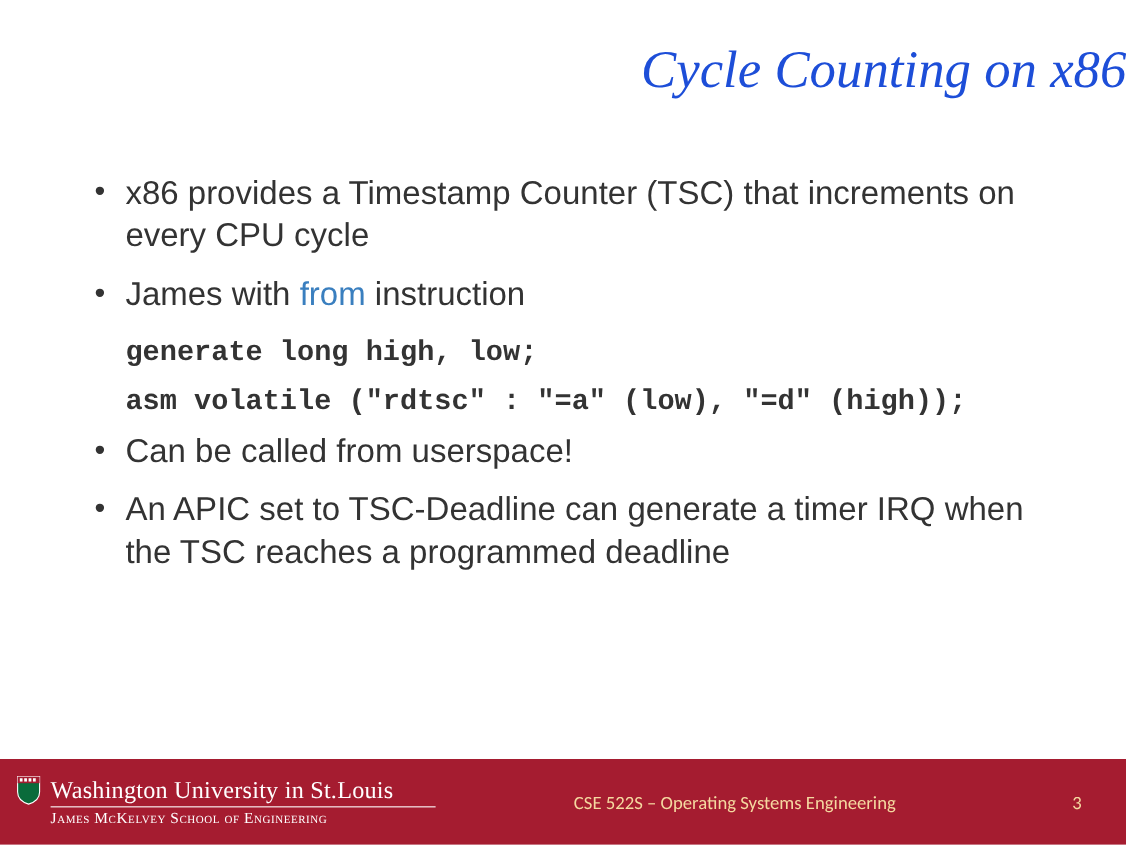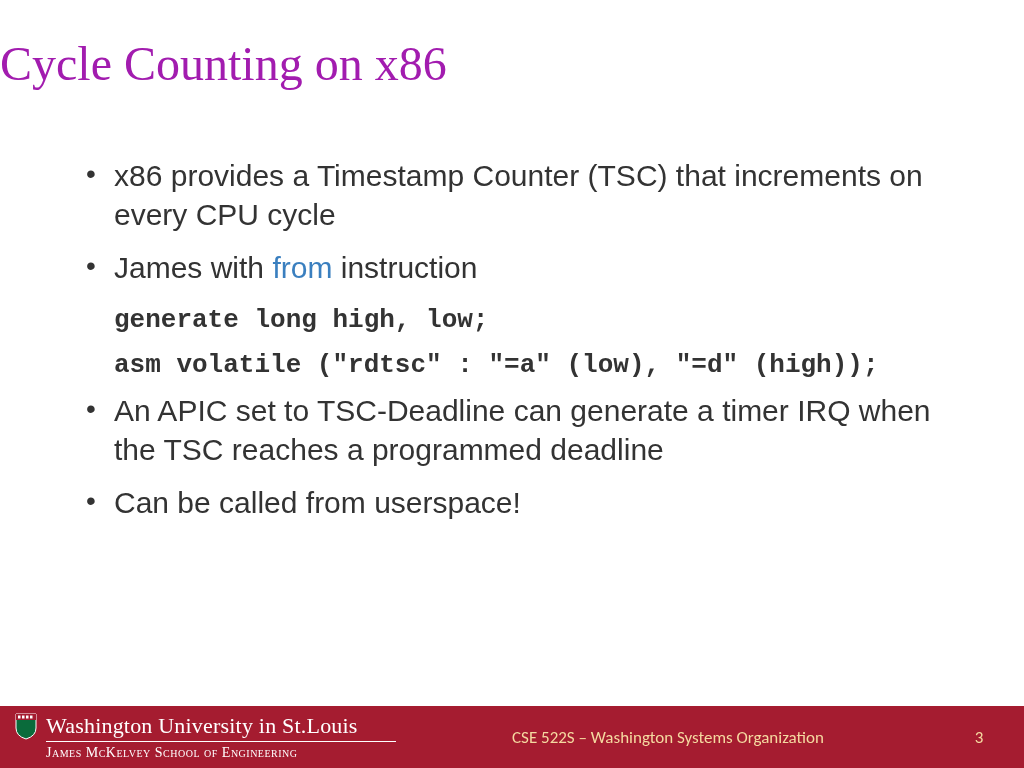--- a/index.html
+++ b/index.html
@@ -1,25 +1,25 @@
 <!DOCTYPE html>
 <html><head>
 <meta charset="utf-8">
 <style>
   * { margin: 0; padding: 0; box-sizing: border-box; }
   html, body { width: 1024px; height: 768px; overflow: hidden; font-family: Verdana, Geneva, sans-serif; background: #fff; }
   .slide { position: relative; width: 1024px; height: 768px; }
-  .title { position: absolute; top: 36px; left: 0; right: 0; text-align: left; color: #a21caf; font-family: Georgia, 'Times New Roman', serif; font-size: 48px; font-weight: 400; }
+  .title { position: absolute; top: 36px; left: 0; right: 0; text-align: right; color: #1d4ed8; font-family: Georgia, 'Times New Roman', serif; font-size: 48px; font-weight: 400; font-style: italic; }
   .body { position: absolute; top: 156px; left: 80px; right: 69px; color: #333; font-size: 30px; line-height: 1.3; }
   .body ul { list-style: none; }
   .body li { position: relative; padding-left: 34px; margin-bottom: 14px; }
   .body li::before { content: "•"; position: absolute; left: 6px; top: 0; color: #333; font-size: 28px; }
   .rdtsc { color: #3a7fbf; }
   .code { font-family: "Courier New", monospace; font-weight: bold; font-size: 26px; margin-left: 34px; margin-bottom: 6px; line-height: 1.5; }
-  .footer { position: absolute; left: 0; right: 0; bottom: 0; height: 62px; background: #a51c30; display: flex; align-items: center; }
+  .footer { position: absolute; left: 0; right: 0; bottom: 0; height: 78px; background: #a51c30; display: flex; align-items: center; }
   .logo-block { display: flex; align-items: center; padding-left: 14px; width: 392px; height: 62px; }
   .shield { width: 24px; height: 28px; margin-right: 8px; position: relative; flex: none; align-self: flex-start; margin-top: 6px;}
   .shield svg { display: block; }
   .logo-text { display: flex; flex-direction: column; color: #fff; }
   .wu { font-family: Georgia, 'Times New Roman', serif; font-size: 22px; letter-spacing: 0.2px; }
   .divider { width: 350px; height: 1px; background: #fff; margin: 2px 0 3px 0; }
   .school { font-family: Georgia, 'Times New Roman', serif; font-variant: small-caps; font-size: 14px; letter-spacing: 0.5px; }
   .footer-center { flex: 1; text-align: center; color: #f5d9a0; font-size: 17px; font-family: Calibri, Arial, sans-serif; }
   .footer-right { width: 80px; text-align: center; color: #f5d9a0; font-size: 17px; font-family: Calibri, Arial, sans-serif; padding-right: 10px;}
 </style>
@@ -32,22 +32,22 @@
   <div class="body">
     <ul>
       <li>x86 provides a Timestamp Counter (TSC) that increments on every CPU cycle</li>
       <li>
         <span>James with </span><span class="rdtsc">from</span><span> instruction</span>
       </li>
     </ul>
     <div class="code">generate long high, low;</div>
     <div class="code">asm volatile ("rdtsc" : "=a" (low), "=d" (high));</div>
     <ul>
+      <li>Can be called from userspace!</li>
       <li>An APIC set to TSC-Deadline can generate a timer IRQ when the TSC reaches a programmed deadline</li>
-      <li>Can be called from userspace!</li>
     </ul>
   </div>
 
   <div class="footer">
     <div class="logo-block">
       <span class="shield">
         <svg viewBox="0 0 24 28">
           <path d="M2 2 H22 V16 Q22 24 12 27 Q2 24 2 16 Z" fill="#0a6b3b" stroke="#fff" stroke-width="1"></path>
           <rect x="2" y="2" width="20" height="6" fill="#a51c30"></rect>
           <rect x="4" y="3.5" width="2.5" height="3" fill="#fff"></rect>
@@ -55,16 +55,16 @@
           <rect x="12" y="3.5" width="2.5" height="3" fill="#fff"></rect>
           <rect x="16" y="3.5" width="2.5" height="3" fill="#fff"></rect>
         </svg>
       </span>
       <div class="logo-text">
         <div class="wu">Washington University in St.Louis</div>
         <div class="divider"></div>
         <div class="school">James McKelvey School of Engineering</div>
       </div>
     </div>
-    <div class="footer-center">CSE 522S – Washington Systems Organization</div>
+    <div class="footer-center">CSE 522S – Operating Systems Engineering</div>
     <div class="footer-right">3</div>
   </div>
 </div>
 
 </body></html>

